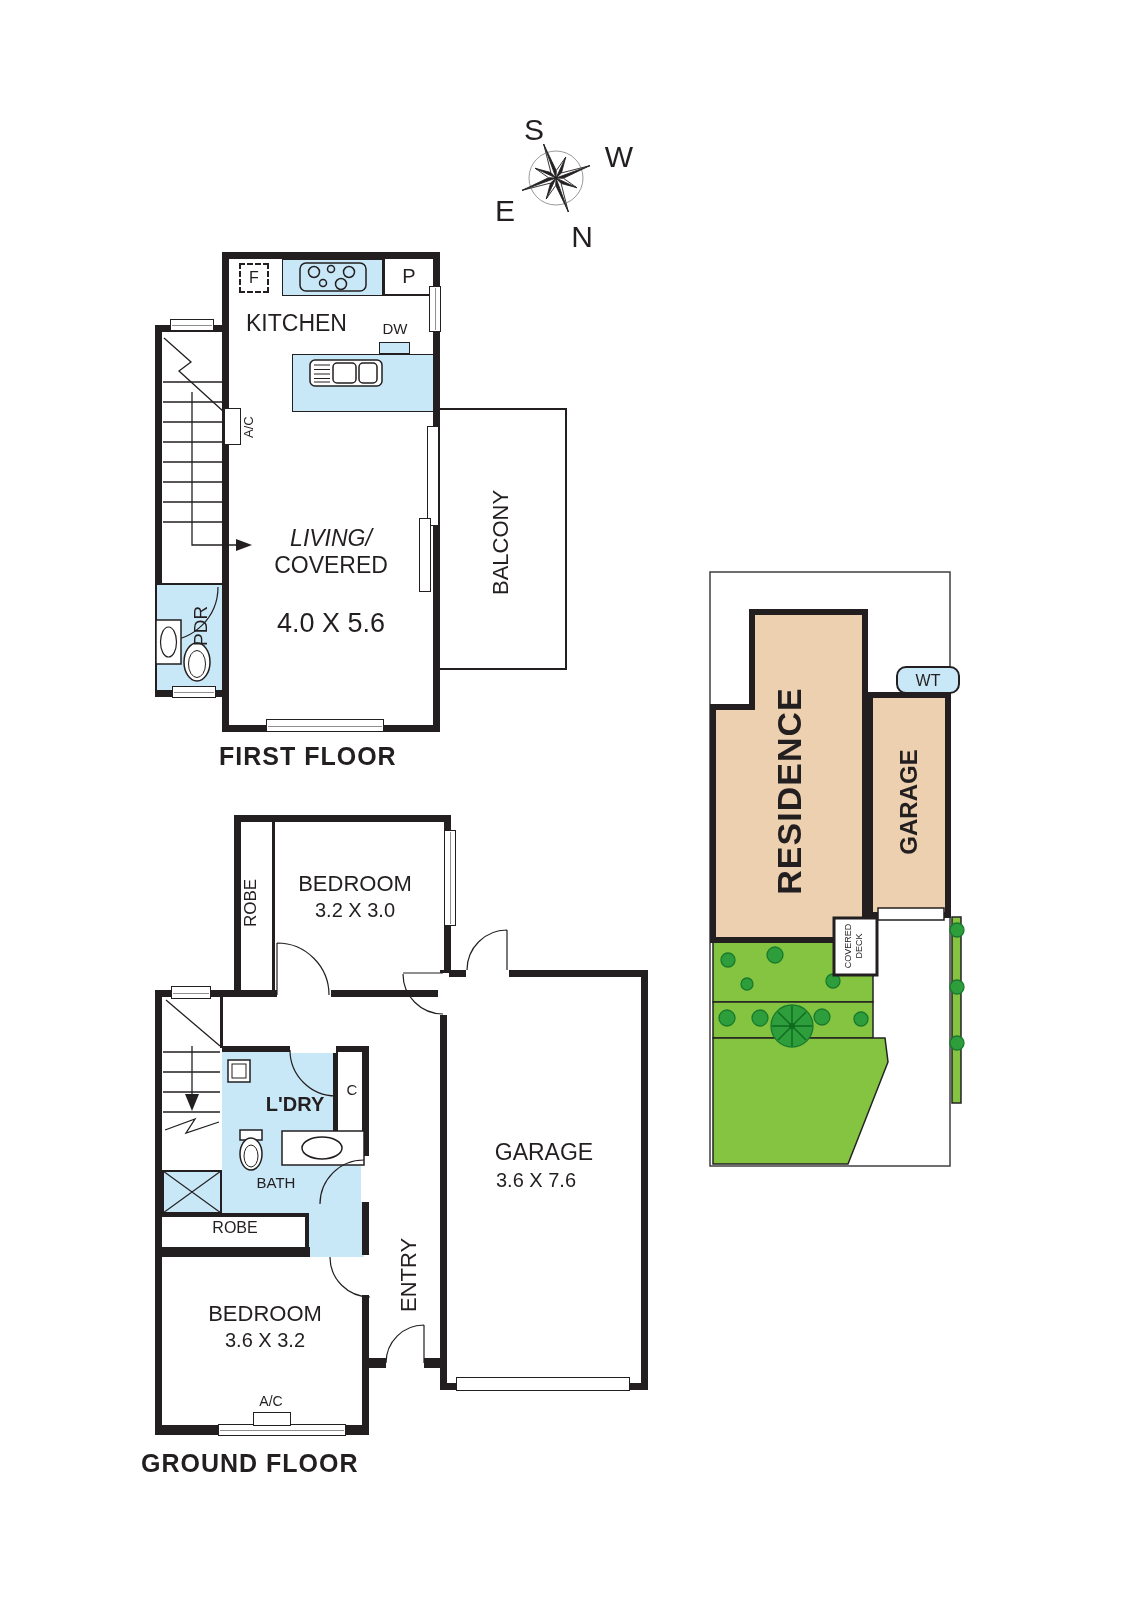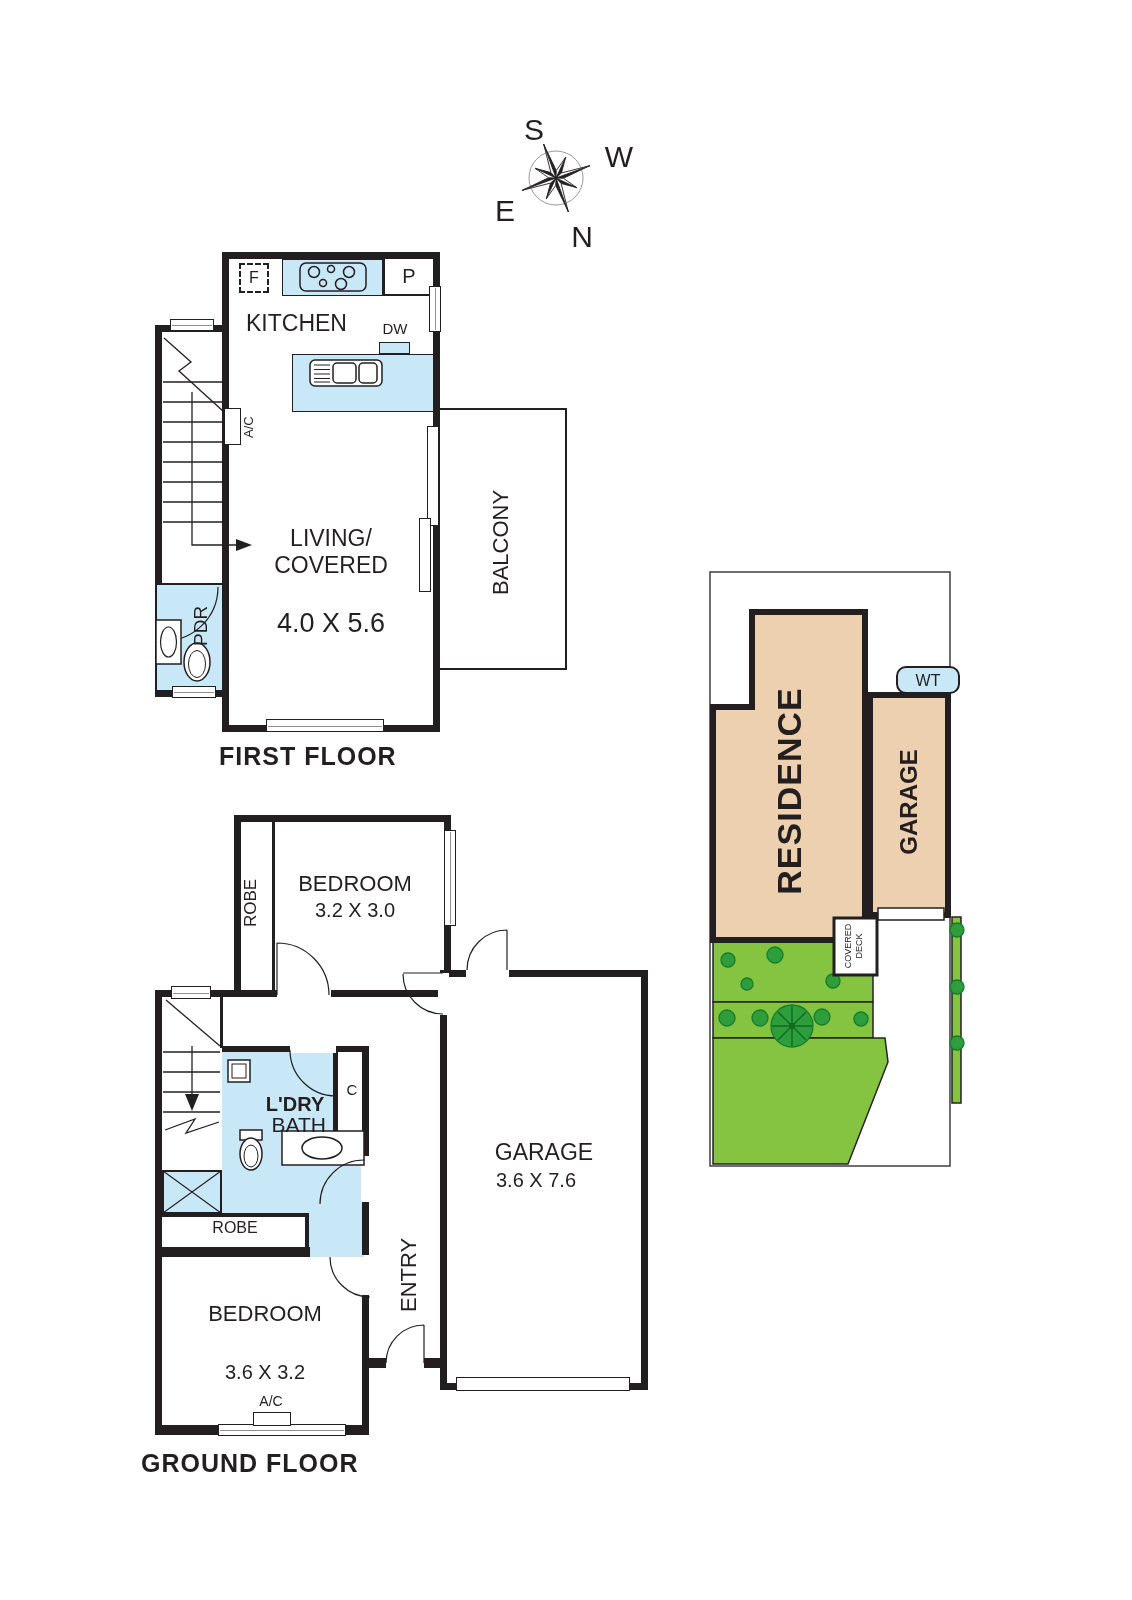--- a/index.html
+++ b/index.html
@@ -94,21 +94,21 @@
       <path stroke-width="1.2" d="M218,587 A54,54 0 0 1 164,641"></path>
       <rect x="156" y="620" width="25" height="44" fill="#ffffff"></rect>
       <ellipse cx="168.5" cy="642" rx="8" ry="15" stroke-width="1.2"></ellipse>
       <ellipse cx="197" cy="662" rx="13" ry="19" fill="#ffffff"></ellipse>
       <ellipse cx="197" cy="664" rx="8.5" ry="13.5" stroke-width="1"></ellipse>
     </g>
   </svg>
 
   <div class="lbl" style="left:246px;top:311px;width:115px;font-size:23px;">KITCHEN</div>
   <div class="lbl c" style="left:378px;top:321px;width:34px;font-size:15px;">DW</div>
-  <div class="lbl c" style="left:271px;top:526px;width:120px;font-size:23px;">LIVING/</div>
+  <div class="lbl c" style="left:271px;top:526px;width:120px;font-size:23px;font-style:italic;">LIVING/</div>
   <div class="lbl c" style="left:271px;top:553px;width:120px;font-size:23px;">COVERED</div>
   <div class="lbl c" style="left:271px;top:609px;width:120px;font-size:27px;">4.0 X 5.6</div>
   <div class="vtext" style="left:488px;top:477px;width:30px;height:130px;font-size:22px;">BALCONY</div>
   <div class="vtext" style="left:190px;top:595px;width:26px;height:62px;font-size:19px;">PDR</div>
   <div class="vtext" style="left:241px;top:408px;width:18px;height:38px;font-size:13px;">A/C</div>
   <div class="lbl b" style="left:219px;top:743px;font-size:25px;">FIRST FLOOR</div>
 
   <div class="room" style="left:234px;top:815px;width:217px;height:182px;"></div>
   <div class="room" style="left:440px;top:970px;width:208px;height:420px;"></div>
 
@@ -178,25 +178,25 @@
     </g>
   </svg>
 
   <div class="vtext" style="left:241px;top:866px;width:26px;height:74px;font-size:17px;">ROBE</div>
   <div class="lbl c" style="left:285px;top:872px;width:140px;font-size:22px;">BEDROOM</div>
   <div class="lbl c" style="left:285px;top:900px;width:140px;font-size:20px;">3.2 X 3.0</div>
   <div class="lbl c" style="left:474px;top:1140px;width:140px;font-size:23px;">GARAGE</div>
   <div class="lbl c" style="left:466px;top:1170px;width:140px;font-size:20px;">3.6 X 7.6</div>
   <div class="lbl c" style="left:245px;top:1094px;width:100px;font-size:20px;font-weight:bold;">L'DRY</div>
   <div class="lbl c" style="left:340px;top:1082px;width:24px;font-size:15px;">C</div>
-  <div class="lbl c" style="left:226px;top:1114px;width:100px;font-size:21px;text-align:right;">BATH</div>
+  <div class="lbl c" style="left:226px;top:1175px;width:100px;font-size:15px;">BATH</div>
   <div class="lbl c" style="left:180px;top:1220px;width:110px;font-size:16px;">ROBE</div>
   <div class="vtext" style="left:396px;top:1230px;width:30px;height:90px;font-size:22px;">ENTRY</div>
   <div class="lbl c" style="left:195px;top:1302px;width:140px;font-size:22px;">BEDROOM</div>
-  <div class="lbl c" style="left:195px;top:1330px;width:140px;font-size:20px;margin-top:32px;">3.6 X 3.2</div>
+  <div class="lbl c" style="left:195px;top:1330px;width:140px;font-size:20px;">3.6 X 3.2</div>
   <div class="lbl c" style="left:246px;top:1394px;width:50px;font-size:14px;">A/C</div>
   <div class="lbl b" style="left:141px;top:1450px;font-size:25px;">GROUND FLOOR</div>
 
   <svg class="ovl" style="left:690px;top:555px;" width="300" height="625" viewBox="690 555 300 625">
     <rect x="710" y="572" width="240" height="594" fill="none" stroke="#3f3f3f" stroke-width="1.5"></rect>
     <g fill="#85c441" stroke="#232323" stroke-width="1.5">
       <rect x="713" y="941" width="160" height="61"></rect>
       <rect x="713" y="1002" width="160" height="36"></rect>
       <polygon points="713,1038 885,1038 888,1062 848,1164 713,1164"></polygon>
       <rect x="952" y="917" width="9" height="186"></rect>

